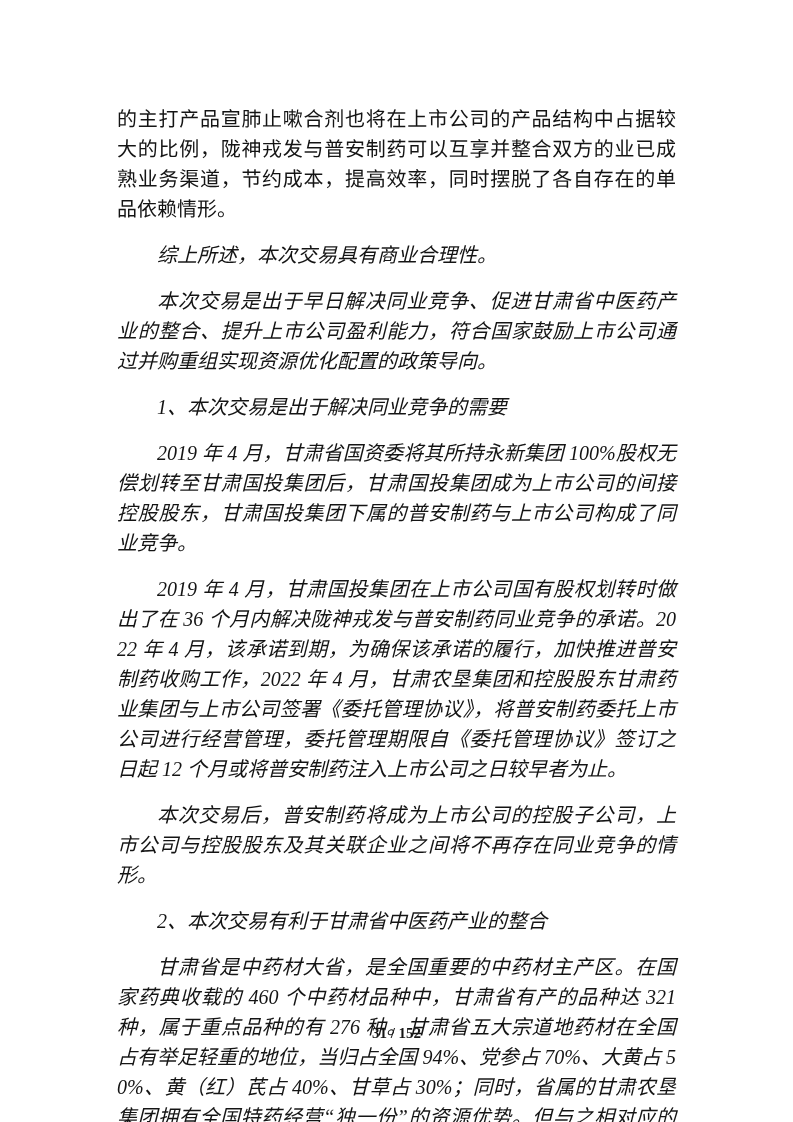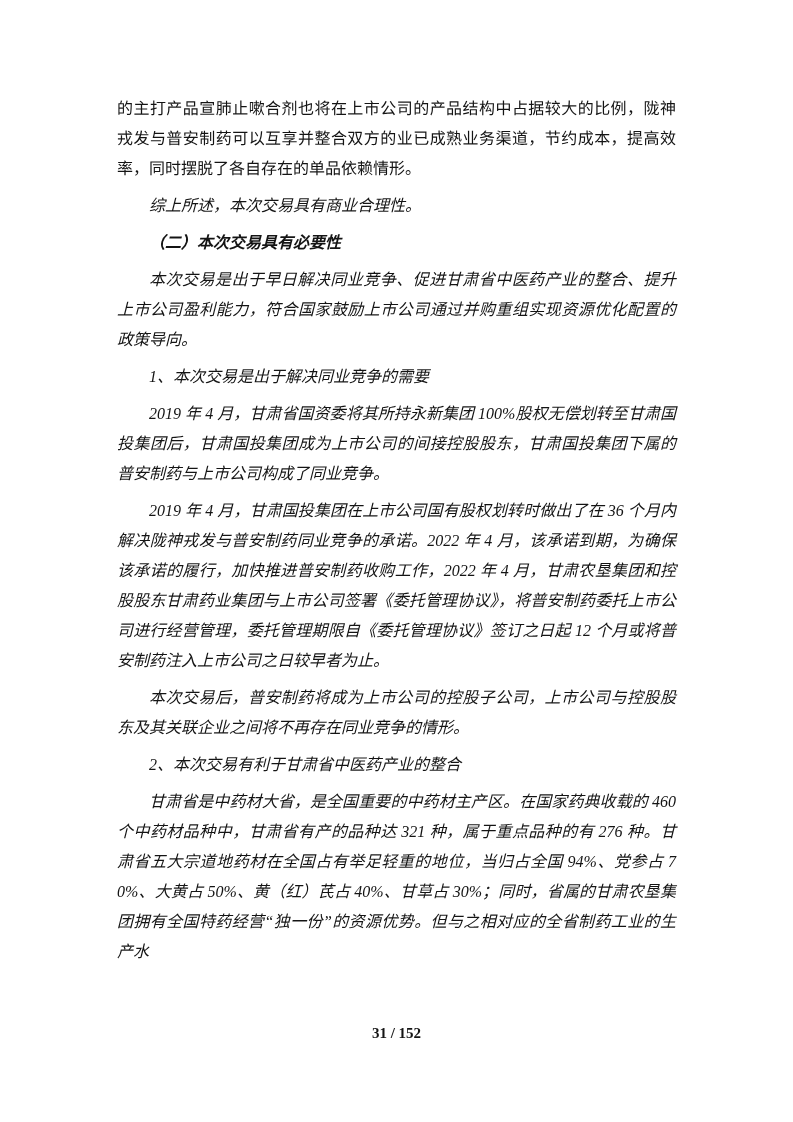--- a/index.html
+++ b/index.html
@@ -16,23 +16,23 @@
     font-family: "Liberation Serif", "DejaVu Serif", serif;
     color: #141414;
   }
   .content {
     position: absolute;
     left: 117px;
     top: 88px;
     width: 559px;
   }
   .block {
-    font-size: 16px;
+    font-size: 20px;
     line-height: 30px;
-    margin: 6px 0 7px 0;
+    margin: 16px 0 7px 0;
     text-align: justify;
     text-justify: inter-ideograph;
     word-break: break-all;
   }
   .indent {
     text-indent: 2em;
     font-style: italic;
   }
   .bold {
     font-weight: bold;
@@ -49,21 +49,20 @@
     color: #141414;
   }
 </style>
 </head>
 <body>
 
 <div class="page">
   <div class="content">
     <p class="block">的主打产品宣肺止嗽合剂也将在上市公司的产品结构中占据较大的比例，陇神戎发与普安制药可以互享并整合双方的业已成熟业务渠道，节约成本，提高效率，同时摆脱了各自存在的单品依赖情形。</p>
     <p class="block indent">综上所述，本次交易具有商业合理性。</p>
-    <h3 class="block indent bold">（二）本次交易具有必要性</h3>
     <p class="block indent">本次交易是出于早日解决同业竞争、促进甘肃省中医药产业的整合、提升上市公司盈利能力，符合国家鼓励上市公司通过并购重组实现资源优化配置的政策导向。</p>
     <p class="block indent">1、本次交易是出于解决同业竞争的需要</p>
     <p class="block indent">2019 年 4 月，甘肃省国资委将其所持永新集团 100%股权无偿划转至甘肃国投集团后，甘肃国投集团成为上市公司的间接控股股东，甘肃国投集团下属的普安制药与上市公司构成了同业竞争。</p>
     <p class="block indent">2019 年 4 月，甘肃国投集团在上市公司国有股权划转时做出了在 36 个月内解决陇神戎发与普安制药同业竞争的承诺。2022 年 4 月，该承诺到期，为确保该承诺的履行，加快推进普安制药收购工作，2022 年 4 月，甘肃农垦集团和控股股东甘肃药业集团与上市公司签署《委托管理协议》，将普安制药委托上市公司进行经营管理，委托管理期限自《委托管理协议》签订之日起 12 个月或将普安制药注入上市公司之日较早者为止。</p>
     <p class="block indent">本次交易后，普安制药将成为上市公司的控股子公司，上市公司与控股股东及其关联企业之间将不再存在同业竞争的情形。</p>
     <p class="block indent">2、本次交易有利于甘肃省中医药产业的整合</p>
     <p class="block indent">甘肃省是中药材大省，是全国重要的中药材主产区。在国家药典收载的 460 个中药材品种中，甘肃省有产的品种达 321 种，属于重点品种的有 276 种。甘肃省五大宗道地药材在全国占有举足轻重的地位，当归占全国 94%、党参占 70%、大黄占 50%、黄（红）芪占 40%、甘草占 30%；同时，省属的甘肃农垦集团拥有全国特药经营“独一份”的资源优势。但与之相对应的全省制药工业的生产水</p>
   </div>
 
   <div class="footer">31 / 152</div>

